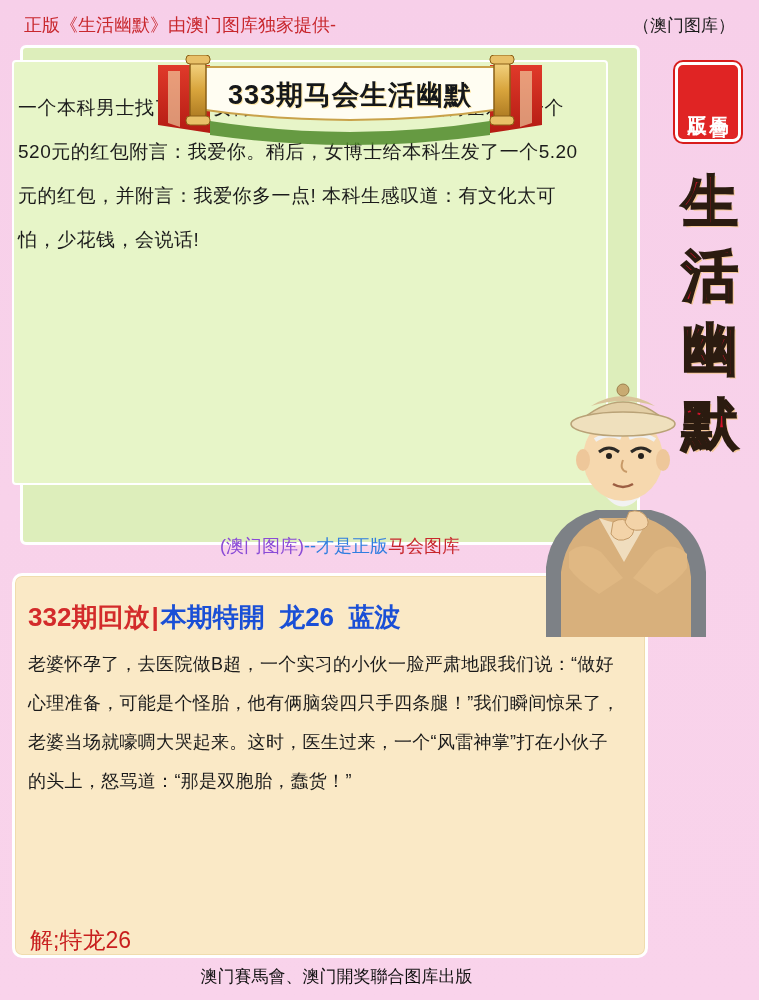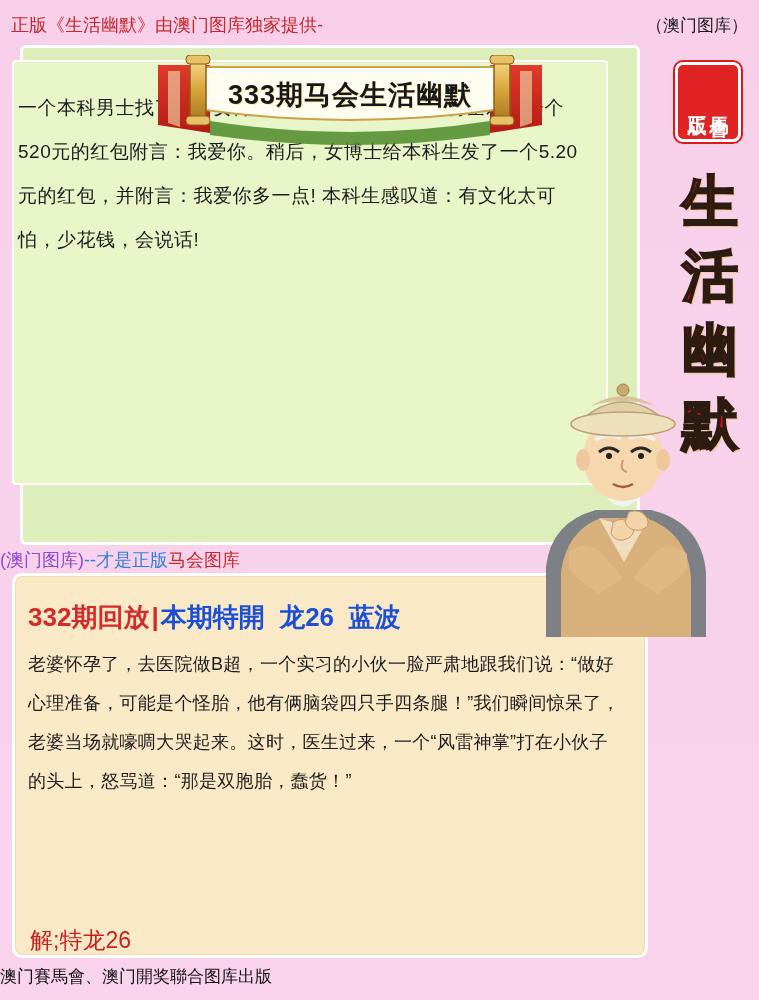--- a/index.html
+++ b/index.html
@@ -24,21 +24,21 @@
   
   .top-bar {
     position: absolute;
     top: 10px;
     left: 0;
     width: 759px;
     height: 30px;
     display: flex;
     align-items: center;
     justify-content: space-between;
-    padding: 0 11px;
+    padding: 0 24px;
     box-sizing: border-box;
     gap: 27px;
   }
   .top-left {
     font-size: 18px;
     color: #c8272d;
     letter-spacing: 0px;
     white-space: nowrap;
   }
   .top-right {
@@ -102,24 +102,24 @@
     font-size: 27px;
     font-weight: bold;
     color: #15171a;
     letter-spacing: 1px;
     text-shadow: 1px 1px 0 #ffe9a8;
   }
 
   
   .credit-line {
     position: absolute;
-    top: 548px;
+    top: 534px;
     left: 0;
     width: 680px;
-    text-align: left;
+    text-align: center;
     font-size: 18px;
     white-space: nowrap;
   }
   .credit-a { color: #8a4bd6; }
   .credit-b { color: #2f7de0; }
   .credit-c { color: #c8272d; }
 
   
   .beige-card {
     position: absolute;
@@ -166,20 +166,21 @@
     color: #c81f1f;
     z-index: 6;
   }
 
   
   .bottom-line {
     position: absolute;
     top: 965px;
     left: 0;
     width: 673px;
+    text-align: center;
     font-size: 17px;
     color: #111;
   }
 
   
   .side-title {
     position: absolute;
     right: 6px;
     top: 165px;
     width: 86px;

